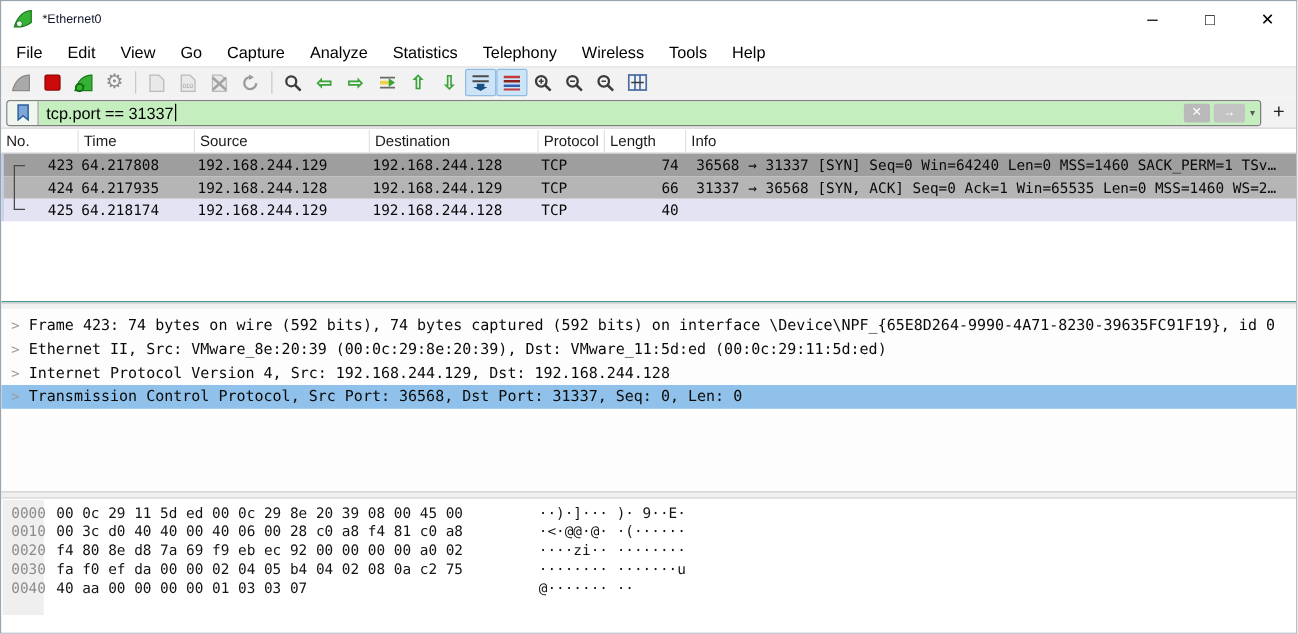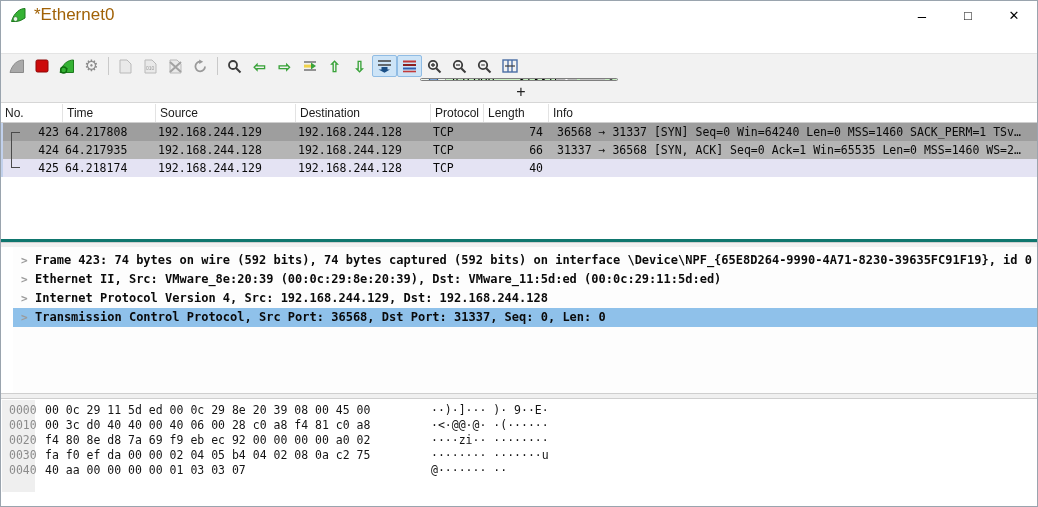--- a/index.html
+++ b/index.html
@@ -3,70 +3,70 @@
 <meta charset="utf-8">
 <style>
   * { margin:0; padding:0; box-sizing:border-box; }
   html,body { width:1038px; height:507px; background:#fff; }
   body { font-family:"Liberation Sans", sans-serif; color:#111; }
   .window { position:relative; width:1038px; height:507px; border:1px solid #9aa4ae; background:#fff; overflow:hidden; }
 
   
   .titlebar { position:absolute; top:0; left:0; right:0; height:28px; background:#fff; display:flex; align-items:center; padding-left:9px; }
   .titlebar .app-icon { width:17px; height:17px; margin-right:7px; }
-  .titlebar .title { font-size:17px; color:#a16207; }
+  .titlebar .title { font-size:10px; color:#0f172a; }
   .win-controls { position:absolute; right:0; top:0; height:28px; display:flex; }
   .win-btn { width:46px; height:28px; display:flex; align-items:center; justify-content:center; font-size:13px; color:#000; cursor:default; }
   .win-btn.min { font-size:15px; }
 
   
   .menubar { position:absolute; top:28px; left:0; right:0; height:24px; background:#fff; display:flex; align-items:center; font-size:13px; padding-left:2px; }
   .menu-item { padding:3px 10px; color:#000; }
 
   
   .toolbar { position:absolute; top:52px; left:0; right:0; height:25px; background:#f2f2f2; border-top:1px solid #e4e4e4; display:flex; align-items:center; padding-left:3px; }
   .tbtn { width:25px; height:22px; display:flex; align-items:center; justify-content:center; border:1px solid transparent; border-radius:2px; }
   .tbtn.toggled { background:#cde4f7; border-color:#90bce4; }
   .tsep { width:1px; height:18px; background:#c9c9c9; margin:0 4px; }
   .glyph-gray { color:#8d8d8d; font-size:15px; line-height:1; }
   .arrow-green { color:#3aa33a; font-size:15px; line-height:1; font-weight:bold; }
 
   
-  .filterbar { position:absolute; top:77px; left:0; right:0; height:25px; background:#f2f2f2; border-bottom:1px solid #d6d6d6; display:flex; align-items:center; padding:0 4px;flex-direction:column; }
+  .filterbar { position:absolute; top:77px; left:0; right:0; height:25px; background:#f2f2f2; border-bottom:1px solid #d6d6d6; display:flex; align-items:center; padding:0 4px; }
   .filter-field { flex:1; height:21px; border:1px solid #7f7f7f; border-radius:3px; display:flex; align-items:stretch; overflow:hidden; }
   .bookmark-seg { width:25px; background:#eef6ee; border-right:1px solid #9a9a9a; display:flex; align-items:center; justify-content:center; }
   .filter-input { flex:1; display:flex; align-items:center; padding-left:6px; font-size:13px; color:#000; }
   .caret-bar { width:1px; height:14px; background:#000; margin-left:1px; }
   .filter-actions { display:flex; align-items:center; gap:3px; padding-right:4px; }
   .fbtn { height:15px; border-radius:2px; display:flex; align-items:center; justify-content:center; color:#fff; font-size:10px; }
   .fbtn.clear { width:21px; background:#b9b9b9; }
   .fbtn.apply { width:25px; background:#c3c3c3; }
   .fdrop { font-size:8px; color:#555; margin-left:1px; }
   .plus-btn { width:20px; height:21px; display:flex; align-items:center; justify-content:center; font-size:16px; color:#222; margin-left:4px; }
 
   
-  .packetlist { position:absolute; top:103px; left:0; right:0; height:138px; background:#fff; border-bottom:3px solid #0f766e; font-family:"DejaVu Sans Mono", monospace; }
+  .packetlist { position:absolute; top:103px; left:0; right:0; height:138px; background:#fff; border-bottom:1px solid #0f766e; font-family:"DejaVu Sans Mono", monospace; }
   .pl-header { display:grid; grid-template-columns:62px 93px 140px 135px 53px 65px 1fr; height:19px; font-family:"Liberation Sans", sans-serif; font-size:12px; border-bottom:1px solid #cfcfcf; background:#fff; }
   .pl-header .hcell { display:flex; align-items:center; padding-left:4px; border-right:1px solid #e3e3e3; color:#1a1a1a; white-space:nowrap; overflow:hidden; }
   .pl-rows { position:relative; }
   .p-row { display:grid; grid-template-columns:62px 93px 140px 135px 53px 65px 1fr; height:18px; font-size:11.5px; line-height:18px; white-space:nowrap; color:#0a0a0a; }
   .p-row .c-no { text-align:right; padding-right:4px; }
   .p-row .c-time, .p-row .c-src, .p-row .c-dst, .p-row .c-proto { padding-left:2px; }
   .p-row .c-len { text-align:right; padding-right:6px; }
   .p-row .c-info { padding-left:8px; overflow:hidden; }
   .conv-bracket { position:absolute; left:10px; top:9px; width:9px; height:36px; border-left:1px solid #4a4a4a; border-top:1px solid #4a4a4a; border-bottom:1px solid #4a4a4a; pointer-events:none; }
   .related-strip { position:absolute; left:0; top:0; width:2px; height:54px; background:#c2d1ec; pointer-events:none; }
 
   
   .splitter { position:absolute; left:0; right:0; background:#f0f0f0; }
   .sp1 { top:241px; height:5px; border-top:1px solid #cfcfcf; }
   .sp2 { top:392px; height:6px; border-top:1px solid #cfcfcf; border-bottom:1px solid #cfcfcf; }
 
   
-  .details { position:absolute; top:246px; left:12px; right:0; height:146px; background:#fdfdfd; padding-top:4px; font-family:"DejaVu Sans Mono", monospace; font-size:12px;font-weight:bold; }
+  .details { position:absolute; top:246px; left:0; right:0; height:146px; background:#fdfdfd; padding-top:4px; font-family:"DejaVu Sans Mono", monospace; font-size:12px; }
   .d-row { height:19px; line-height:19px; white-space:nowrap; color:#0a0a0a; padding-left:8px; overflow:hidden; }
   .d-chevron { display:inline-block; width:14px; color:#9b9b9b; font-size:11px; }
 
   
   .hexpane { position:absolute; top:398px; left:0; right:0; height:109px; background:#fff; padding-top:4px; font-family:"DejaVu Sans Mono", monospace; font-size:11.5px; }
   .hex-gutter { position:absolute; left:1px; top:1px; width:33px; height:92px; background:#efefef; }
   .h-row { position:relative; height:15px; line-height:15px; white-space:nowrap; }
   .h-off { display:inline-block; width:44px; padding-left:8px; color:#8c8c8c; }
   .h-bytes { display:inline-block; width:386px; color:#141414; }
   .h-ascii { display:inline-block; color:#141414; }
@@ -86,20 +86,33 @@
         </svg>
     </span>
     <span class="title">*Ethernet0</span>
     <div class="win-controls">
       <div class="win-btn min">–</div>
       <div class="win-btn">□</div>
       <div class="win-btn">✕</div>
     </div>
   </div>
 
+  <div class="menubar">
+    <span class="menu-item">File</span>
+    <span class="menu-item">Edit</span>
+    <span class="menu-item">View</span>
+    <span class="menu-item">Go</span>
+    <span class="menu-item">Capture</span>
+    <span class="menu-item">Analyze</span>
+    <span class="menu-item">Statistics</span>
+    <span class="menu-item">Telephony</span>
+    <span class="menu-item">Wireless</span>
+    <span class="menu-item">Tools</span>
+    <span class="menu-item">Help</span>
+  </div>
 
   <div class="toolbar">
     <div class="tbtn">
       <svg width="16" height="15" viewBox="0 0 16 15">
           <path d="M1 13.5 C3.5 4.5, 9 1, 14.5 1 L14.5 13.5 Z" fill="#a9a9a9" stroke="#8a8a8a"></path>
         </svg>
     </div>
     <div class="tbtn">
       <svg width="14" height="14" viewBox="0 0 14 14">
           <rect x="1" y="1" width="12" height="12" rx="1.5" fill="#cc0a0a" stroke="#8d0606"></rect>

